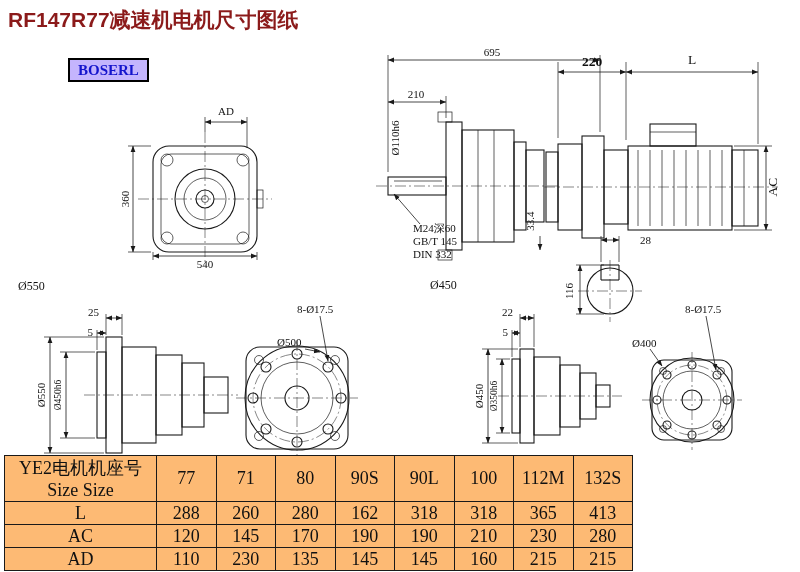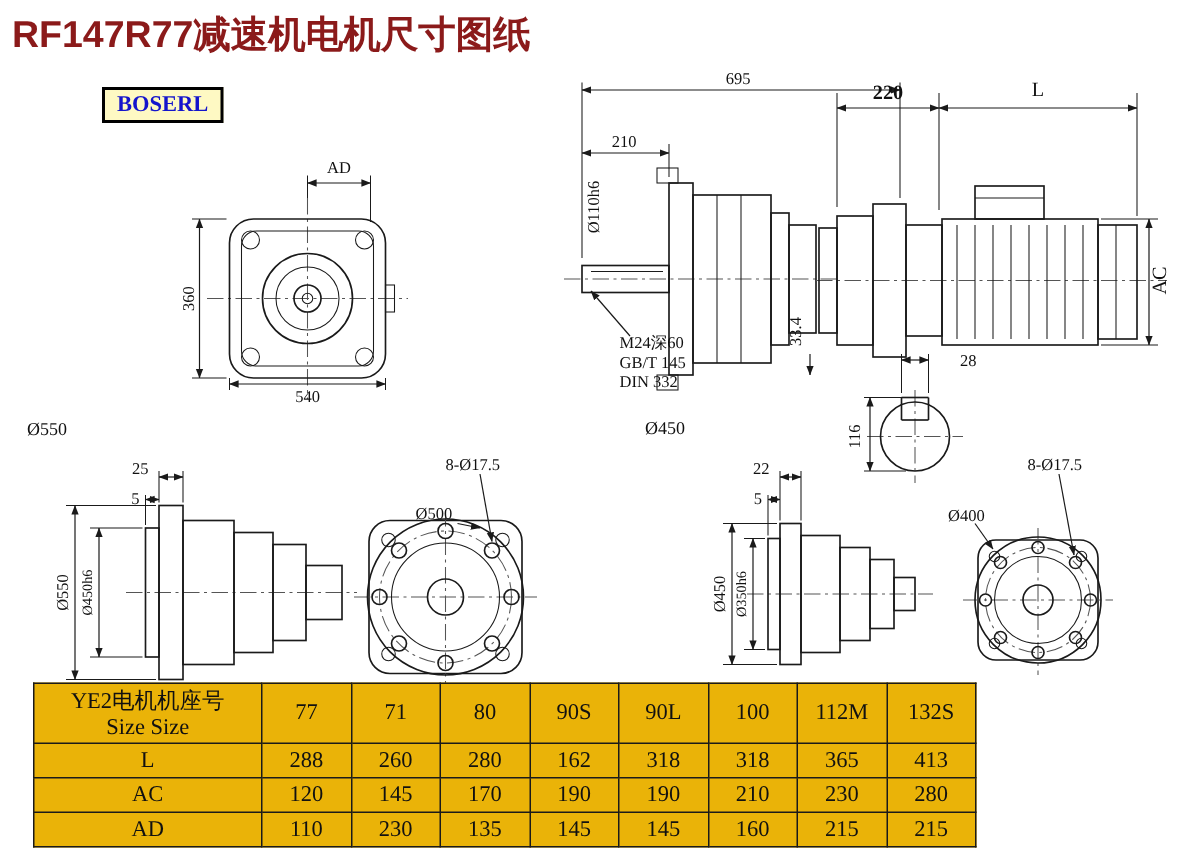--- a/index.html
+++ b/index.html
@@ -1,35 +1,35 @@
 <!DOCTYPE html>
 <html><head>
 <meta charset="utf-8">
 <style>
   *{margin:0;padding:0;box-sizing:border-box}
   html,body{background:#fff}
   body{width:800px;height:572px;position:relative;overflow:hidden;
        font-family:"Liberation Serif",serif;color:#111}
   .sheet{position:absolute;inset:0;background:#fff}
-  .title{position:absolute;left:8px;top:6px;font-size:25px;font-weight:bold;
+  .title{position:absolute;left:8px;top:6px;font-size:21px;font-weight:bold;
          color:#8B1A1A;font-family:"Liberation Sans",sans-serif;white-space:nowrap}
-  .logo{position:absolute;left:68px;top:58px;border:2px solid #000;background:#fef9c3;
+  .logo{position:absolute;left:68px;top:58px;border:2px solid #000;background:#c4b5fd;
         padding:0 8px;font-size:15px;font-weight:bold;color:#1414CC;line-height:20px}
   svg.dwg{position:absolute;left:0;top:0}
   .ln{stroke:#1a1a1a;stroke-width:1.1;fill:none}
   .lt{stroke:#1a1a1a;stroke-width:.7;fill:none}
   .cl{stroke:#555;stroke-width:.7;fill:none;stroke-dasharray:11 3 2 3}
   .dm{stroke:#1a1a1a;stroke-width:.8;fill:none}
   .dt{font:11px "Liberation Serif",serif;fill:#111}
   .ds{font:9.5px "Liberation Serif",serif;fill:#111}
   .dt2{font:12px "Liberation Serif",serif;fill:#111}
   .dtm{font:13.5px "Liberation Serif",serif;fill:#111}
   .dtb{font:bold 13.5px "Liberation Serif",serif;fill:#111}
-  .size-table{position:absolute;left:22px;top:455px;width:628px;border-collapse:collapse;
-              table-layout:fixed;font-size:15px;background:#eab308}
+  .size-table{position:absolute;left:4px;top:455px;width:628px;border-collapse:collapse;
+              table-layout:fixed;font-size:18px;background:#fdba74}
   .size-table th,.size-table td{border:1px solid #1a1a1a;text-align:center;
               font-weight:normal;height:23px;padding:0;overflow:hidden}
   .size-table tr.hdr th{height:40px}
 </style>
 </head>
 <body>
 
 <div class="sheet">
 
   <h1 class="title">RF147R77减速机电机尺寸图纸</h1>

